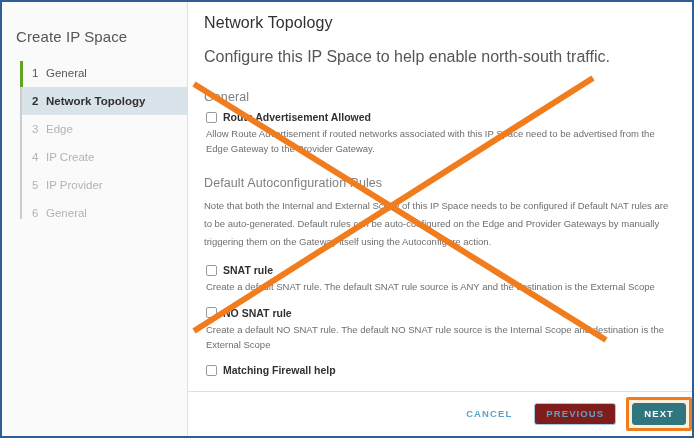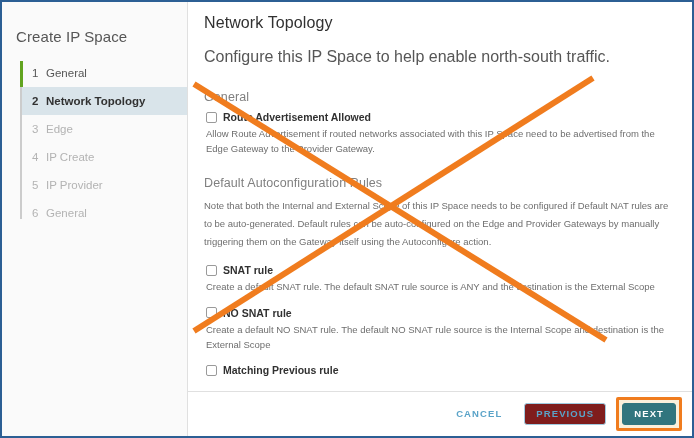--- a/index.html
+++ b/index.html
@@ -163,21 +163,20 @@
     max-width: 478px;
   }
 
   
   .footer {
     height: 44px;
     border-top: 1px solid #e0e0e0;
     display: flex;
     align-items: center;
     justify-content: flex-end;
-    padding-right: 10px;
     gap: 10px;
     background: #ffffff;
   }
   .btn {
     font-family: "Liberation Sans", sans-serif;
     font-size: 9.5px;
     letter-spacing: 1.1px;
     font-weight: bold;
     text-transform: uppercase;
     height: 22px;
@@ -292,21 +291,21 @@
         <p class="help block">Create a default SNAT rule. The default SNAT rule source is ANY and the destination is the External Scope</p>
 
         <div class="cb-row">
           <span class="cb-box"></span>
           <span class="cb-label">NO SNAT rule</span>
         </div>
         <p class="help block">Create a default NO SNAT rule. The default NO SNAT rule source is the Internal Scope and destination is the External Scope</p>
 
         <div class="cb-row">
           <span class="cb-box"></span>
-          <span class="cb-label">Matching Previous rule</span>
+          <span class="cb-label">Matching Firewall help</span>
         </div>
 
       </div>
 
       <div class="footer">
         <button class="btn btn-link">Cancel</button>
         <button class="btn btn-outline">Previous</button>
         <span class="next-wrap">
           <button class="btn btn-primary">Next</button>
         </span>

